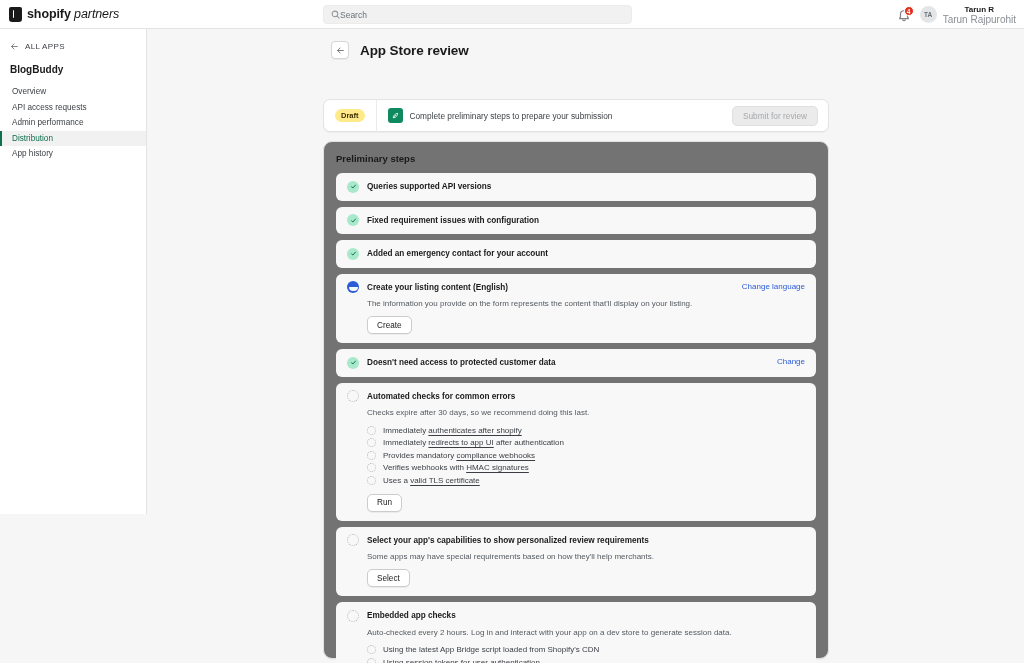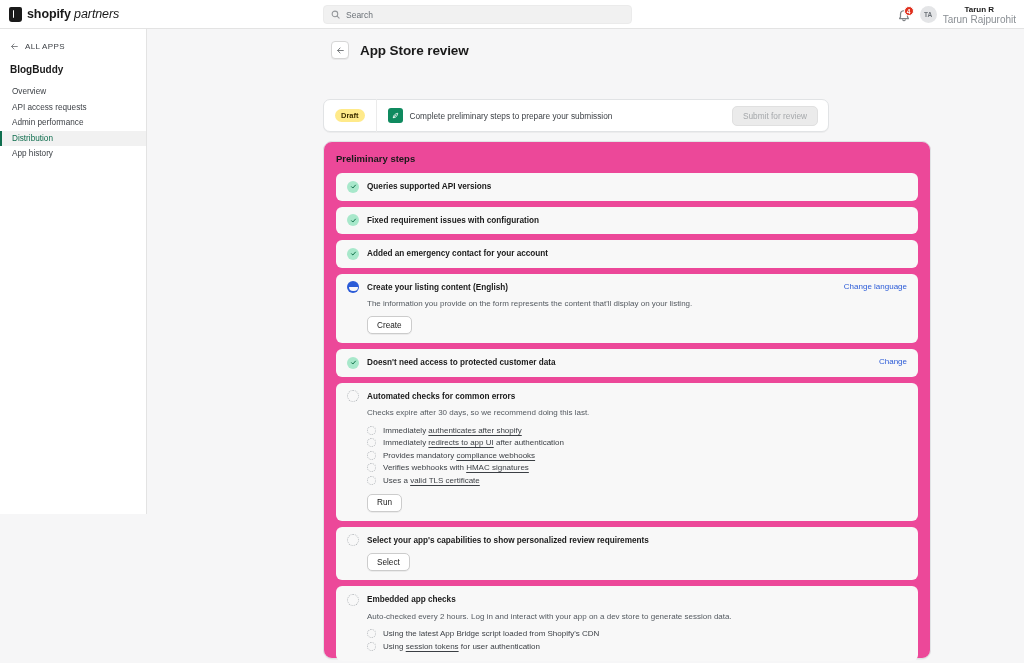--- a/index.html
+++ b/index.html
@@ -44,21 +44,21 @@
   .searchwrap {
     position: absolute; left: 323px; top: 5px;
     width: 309px; height: 19px;
   }
   .search {
     width: 100%; height: 100%;
     background: #f1f1f1;
     border: 1px solid #ebebeb;
     border-radius: 4px;
     display: flex; align-items: center;
-    padding: 0 7px; gap: 6px;
+    padding: 0 7px; gap: 0;
   }
   .search-icon { width: 9px; height: 9px; flex: none; opacity: .62; }
   .search-ph { font-size: 8.5px; color: #6b7177; }
 
   .topright {
     position: absolute; right: 8px; top: 0;
     height: 29px; display: flex; align-items: center; gap: 9px;
   }
   .bell { position: relative; width: 14px; height: 16px; }
   .bell svg { width: 14px; height: 14px; margin-top: 2px; opacity: .7; }
@@ -156,22 +156,22 @@
   .banner-text { margin-left: 7px; font-size: 8.3px; color: #3b3f44; }
   .submitbtn {
     margin-left: auto; margin-right: 10px;
     background: #ebebeb; color: #a5a8ab;
     border: 1px solid #e0e0e0; border-radius: 5px;
     font-size: 8.3px; padding: 4px 10px;
   }
 
   .card {
     position: absolute; left: 196px; top: 112px;
-    width: 608px; height: 518px;
-    background: #ec4899; border: 1px solid #e1e3e5;
+    width: 506px; height: 518px;
+    background: #737373; border: 1px solid #e1e3e5;
     border-radius: 9px;
     box-shadow: 0 1px 0 rgba(0,0,0,.04);
     padding: 11px 12px 0 12px;
   }
   .card-title { font-size: 9.5px; font-weight: bold; color: #1a1a1a; margin-bottom: 9px; }
 
   .step {
     background: #f8f8f8; border-radius: 6px;
     padding: 8px 11px; margin-bottom: 6px;
     position: relative;
@@ -397,20 +397,21 @@
         </div>
       </div>
       <button class="btn-sm">Run</button>
     </div>
 
     <div class="step">
       <div class="step-head">
         <span class="ico ico-pending"></span>
         <span class="step-label">Select your app's capabilities to show personalized review requirements</span>
       </div>
+      <div class="step-desc">Some apps may have special requirements based on how they'll help merchants.</div>
       <button class="btn-sm">Select</button>
     </div>
 
     <div class="step">
       <div class="step-head">
         <span class="ico ico-pending"></span>
         <span class="step-label">Embedded app checks</span>
       </div>
       <div class="step-desc">Auto-checked every 2 hours. Log in and interact with your app on a dev store to generate session data.</div>
       <div class="sublist">

